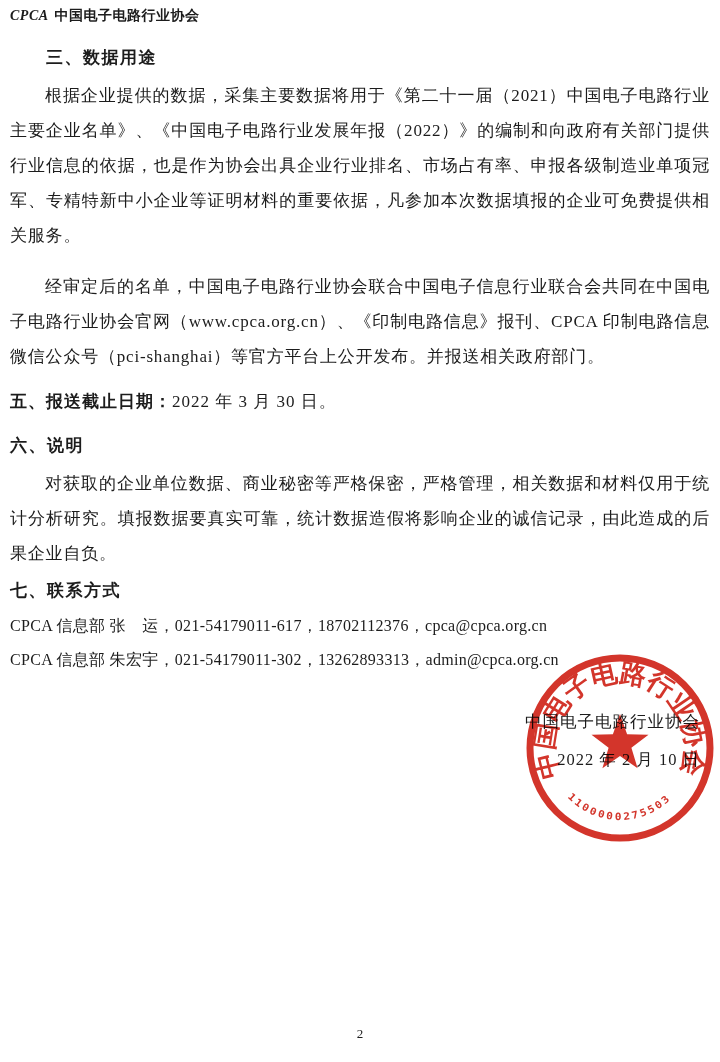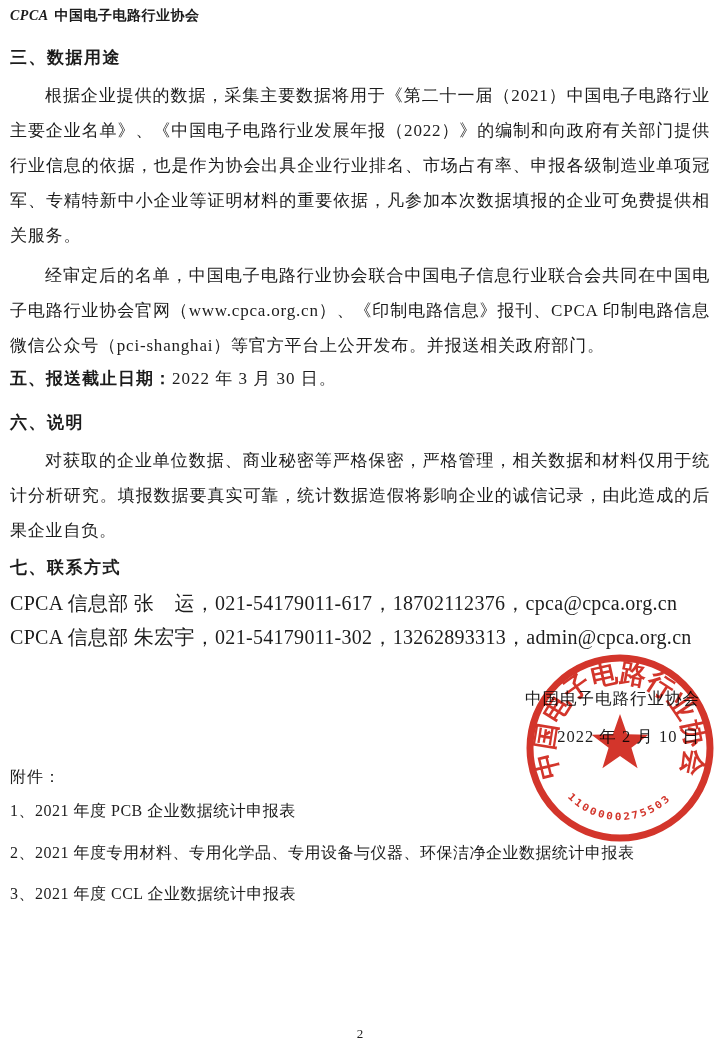--- a/index.html
+++ b/index.html
@@ -20,40 +20,40 @@
     font-weight: bold;
     letter-spacing: 0.5px;
   }
   .doc-header .brand { font-style: italic; margin-right: 6px; }
 
   h2.sec-heading {
     font-size: 17px; line-height: 24px;
     font-weight: bold;
     letter-spacing: 1.5px;
   }
-  .h-s3 { margin-top: 20px; }
+  .h-s3 { margin-top: 20px; margin-left: 36px; }
   .h-s4 { margin-top: 8px; }
-  .h-s5 { margin-top: 4px; font-size: 17px; line-height: 24px; letter-spacing: 1px; }
+  .h-s5 { margin-top: 16px; font-size: 17px; line-height: 24px; letter-spacing: 1px; }
   .h-s5 .lead { font-weight: bold; }
   .h-s5 .rest { font-weight: normal; }
   .h-s6 { margin-top: 20px; }
   .h-s7 { margin-top: 8px; }
 
   p.body-para {
     font-size: 17px; line-height: 35px;
     text-align: justify;
     text-indent: 35px;
     letter-spacing: 0.8px;
   }
   .p-s3 { margin-top: 8px; }
-  .p-s4 { margin-top: 5px; }
+  .p-s4 { margin-top: 16px; }
   .p-s6 { margin-top: 8px; }
 
   .contact-line {
-    font-size: 20px; line-height: 34px;
+    font-size: 16px; line-height: 34px;
     letter-spacing: 0.3px;
   }
   .contact-first { margin-top: 6px; }
 
   .signature {
     margin-top: 26px;
     text-align: right;
     font-size: 16.5px; line-height: 38px;
     letter-spacing: 1px;
     padding-right: 10px;
@@ -105,26 +105,20 @@
 
   <h2 class="sec-heading h-s7">七、联系方式</h2>
   <div class="contact-line contact-first">CPCA 信息部 张　运，021-54179011-617，18702112376，cpca@cpca.org.cn</div>
   <div class="contact-line">CPCA 信息部 朱宏宇，021-54179011-302，13262893313，admin@cpca.org.cn</div>
 
   <div class="signature">
     <div>中国电子电路行业协会</div>
     <div>2022 年 2 月 10 日</div>
   </div>
 
-  <div class="attachments">
-    <div class="attach-label">附件：</div>
-    <div class="attach-item i1">1、2021 年度 PCB 企业数据统计申报表</div>
-    <div class="attach-item i2">2、2021 年度专用材料、专用化学品、专用设备与仪器、环保洁净企业数据统计申报表</div>
-    <div class="attach-item i3">3、2021 年度 CCL 企业数据统计申报表</div>
-  </div>
 
   <div class="page-footer">2</div>
 
   <svg class="stamp" viewBox="0 0 192 192" xmlns="http://www.w3.org/2000/svg">
     <circle cx="96" cy="96" r="90" fill="none" stroke="#cf2318" stroke-width="7"></circle>
     <polygon fill="#cf2318" points="96,62 88.9,82.3 67.5,82.7 84.6,95.7 78.4,116.3 96,104 113.6,116.3 107.4,95.7 124.5,82.7 103.1,82.3"></polygon>
     <defs>
       <path id="sealTopArc" d="M 36.2,123.9 A 66,66 0 1 1 155.8,123.9" fill="none"></path>
       <path id="sealBottomArc" d="M 40.8,142.3 A 72,72 0 0 0 151.2,142.3" fill="none"></path>
     </defs>

